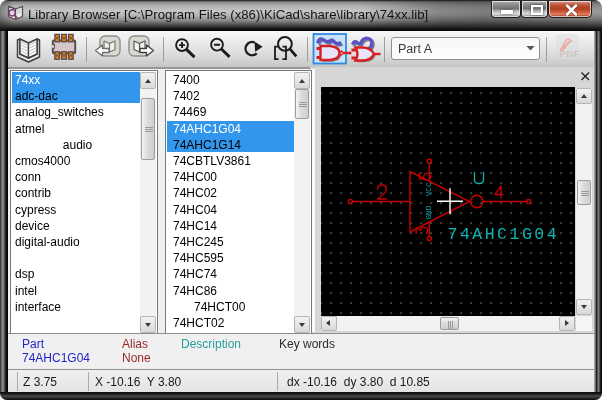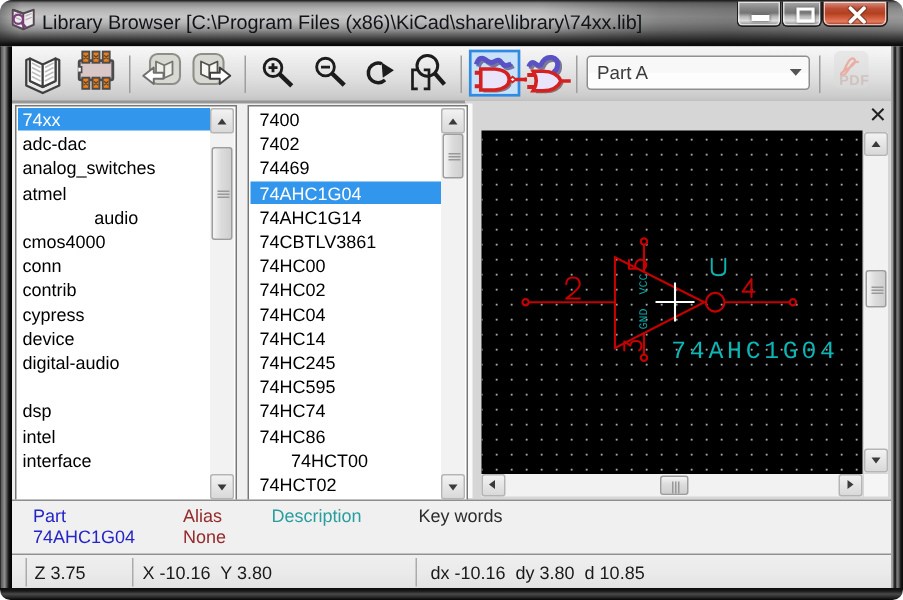--- a/index.html
+++ b/index.html
@@ -29,21 +29,21 @@
 
   
   #client{left:8px;top:31px;width:586px;height:361px;background:#f0f0f0;}
   
   #toolbar{left:0;top:0;width:586px;height:37px;background:linear-gradient(180deg,#f7f7f7 0,#ececec 10px,#dedede 22px,#cccccc 33px,#c3c3c3 36px,#9f9f9f 37px);}
 
   
   .listbox{position:absolute;background:#fff;border:1px solid #787878;}
   #list1{left:2px;top:39px;width:146px;height:263px;}
   #list2{left:157px;top:39px;width:145px;height:263px;}
-  .row{position:absolute;left:1px;height:15px;font-size:12px;color:#000;line-height:16.2px;white-space:nowrap;overflow:hidden;}
+  .row{position:absolute;left:1px;height:31px;font-size:12px;color:#000;line-height:16.2px;white-space:nowrap;overflow:hidden;}
   #list1 .row{width:125px;padding-left:3px;}
   #list2 .row{width:121px;padding-left:6px;}
   .sel{background:#3296ed;color:#fff;}
 
   .sb{position:absolute;background:#f0f0f0;}
   .sbbtn{position:absolute;background:linear-gradient(180deg,#f2f2f2,#d9d9d9);border:1px solid #b5b5b5;box-sizing:border-box;border-radius:2px;}
   .sbthumb{position:absolute;background:linear-gradient(90deg,#f4f4f4,#dcdcdc 45%,#cfcfcf);border:1px solid #9d9d9d;box-sizing:border-box;border-radius:2px;}
   .hthumb{background:linear-gradient(180deg,#f4f4f4,#dcdcdc 45%,#cfcfcf);}
   .grip{position:absolute;left:3px;width:8px;height:1px;background:#9a9a9a;}
   .gripv{position:absolute;top:3px;width:1px;height:8px;background:#9a9a9a;}

